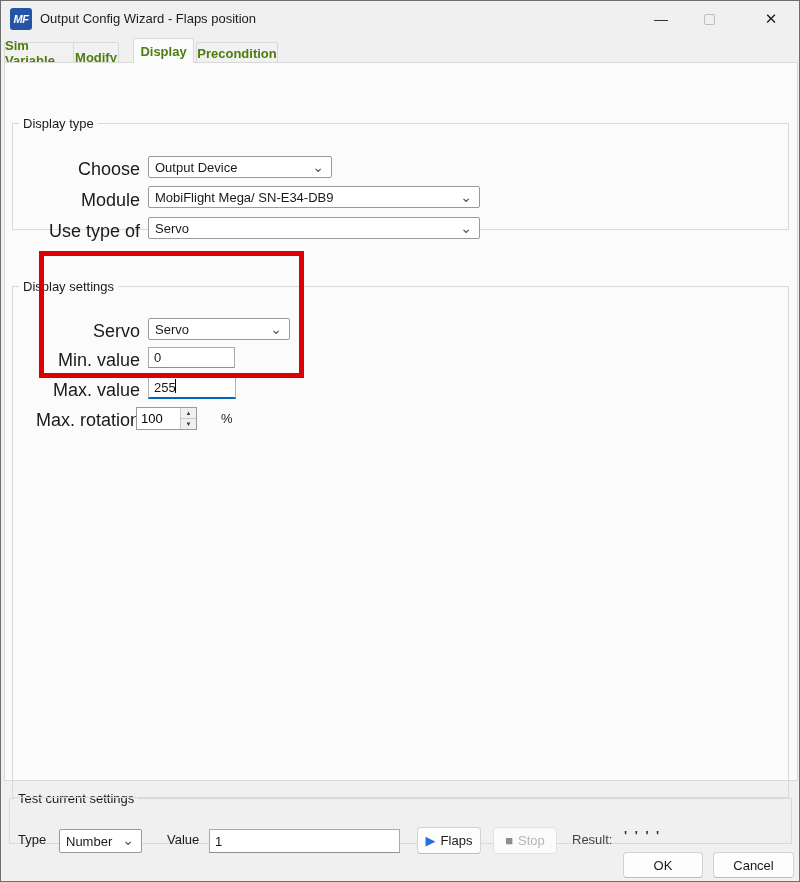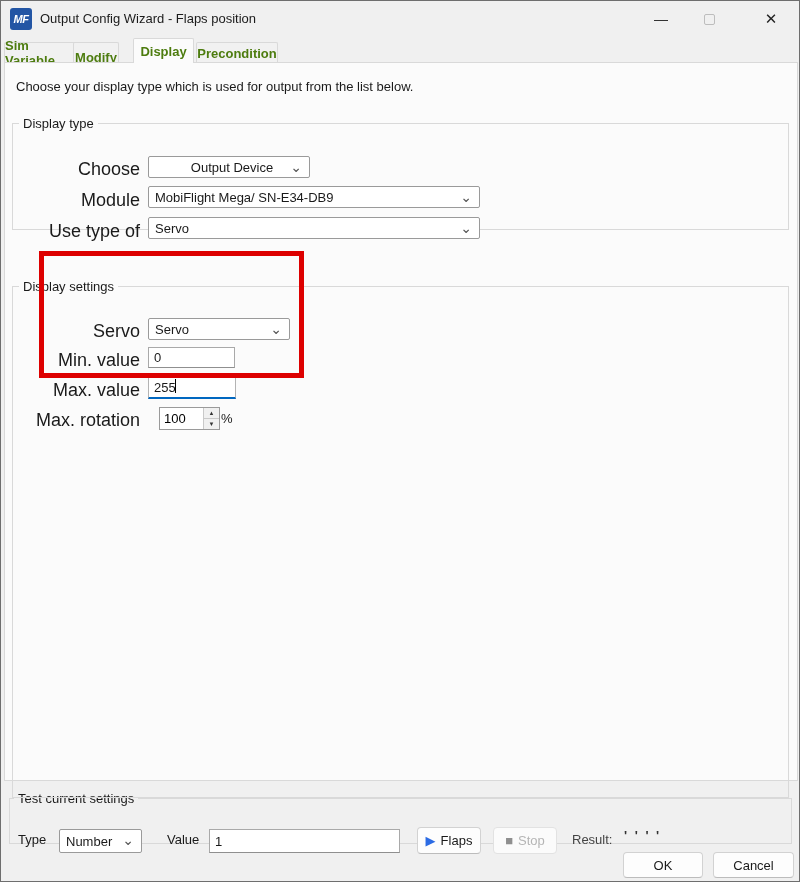--- a/index.html
+++ b/index.html
@@ -113,27 +113,26 @@
       <span>✕</span>
     </div>
   </div>
 
   <div class="tab tab-0">Sim Variable</div>
   <div class="tab tab-1">Modify</div>
   <div class="tab tab-2">Display</div>
   <div class="tab tab-3">Precondition</div>
 
   <div class="tabpage">
-    <div class="instruction">Choose your display type which is used for output from the list below.</div>
 
     <fieldset class="groupbox gb-type">
       <legend>Display type</legend>
 
       <span class="gb-label" style="top:28px;">Choose</span>
-      <div class="combo" style="left:135px; top:25px; width:162px;justify-content:center;">
+      <div class="combo" style="left:135px; top:25px; width:184px;">
         <span>Output Device</span>
         <span class="chevron">⌄</span>
       </div>
 
       <span class="gb-label" style="top:59px;">Module</span>
       <div class="combo" style="left:135px; top:55px; width:332px;">
         <span>MobiFlight Mega/ SN-E34-DB9</span>
         <span class="chevron">⌄</span>
       </div>
 
@@ -156,21 +155,21 @@
       <span class="gb-label" style="top:56px;">Min. value</span>
       <input class="textbox" style="left: 135px; top: 53px; width: 87px;" value="0">
 
       <span class="gb-label" style="top:86px;">Max. value</span>
       <div class="input-wrap" style="left:135px; top:82px; width:88px; height:23px;">
         <input class="textbox focused" value="255" style="">
         <span class="caret"></span>
       </div>
 
       <span class="gb-label" style="top:116px;">Max. rotation</span>
-      <div class="spinner" style="left:146px; top:113px;">
+      <div class="spinner" style="left:123px; top:113px;">
         <input class="spin-input" value="100" style="">
         <div class="spin-btns">
           <div class="spin-btn">
             <span>▲</span>
           </div>
           <div class="spin-btn">
             <span>▼</span>
           </div>
         </div>
       </div>

